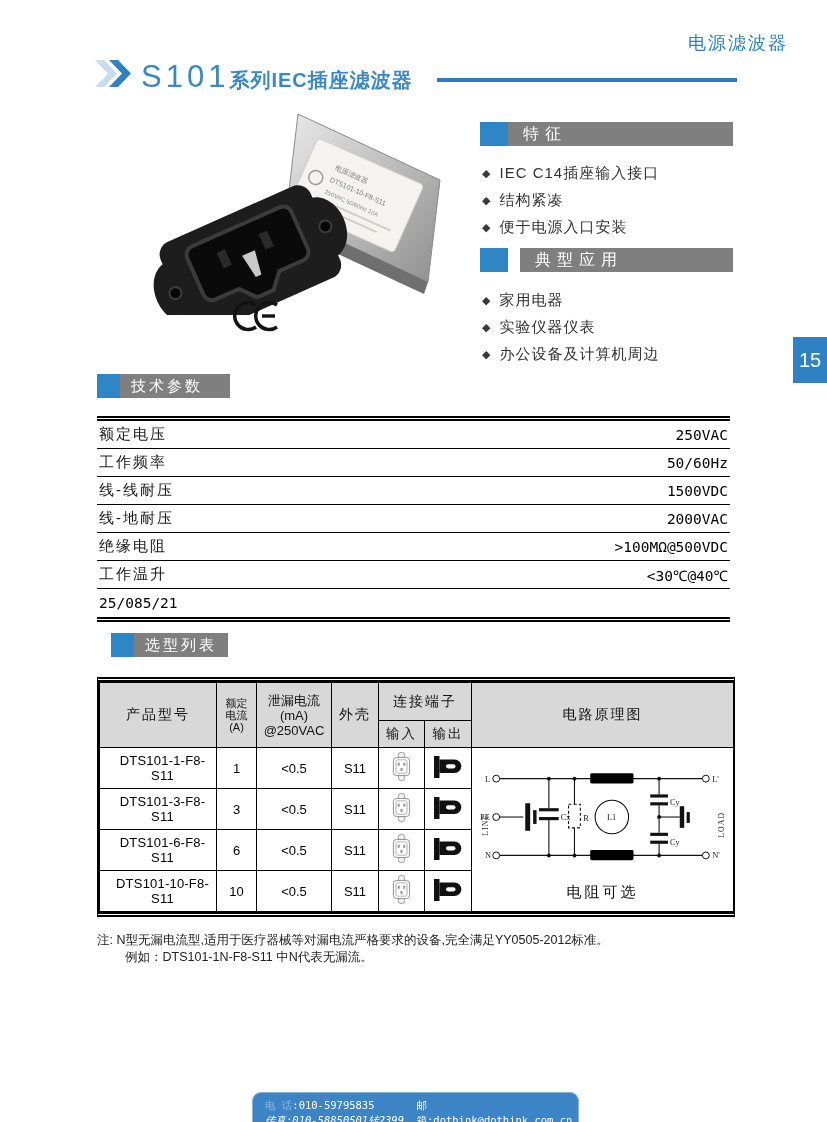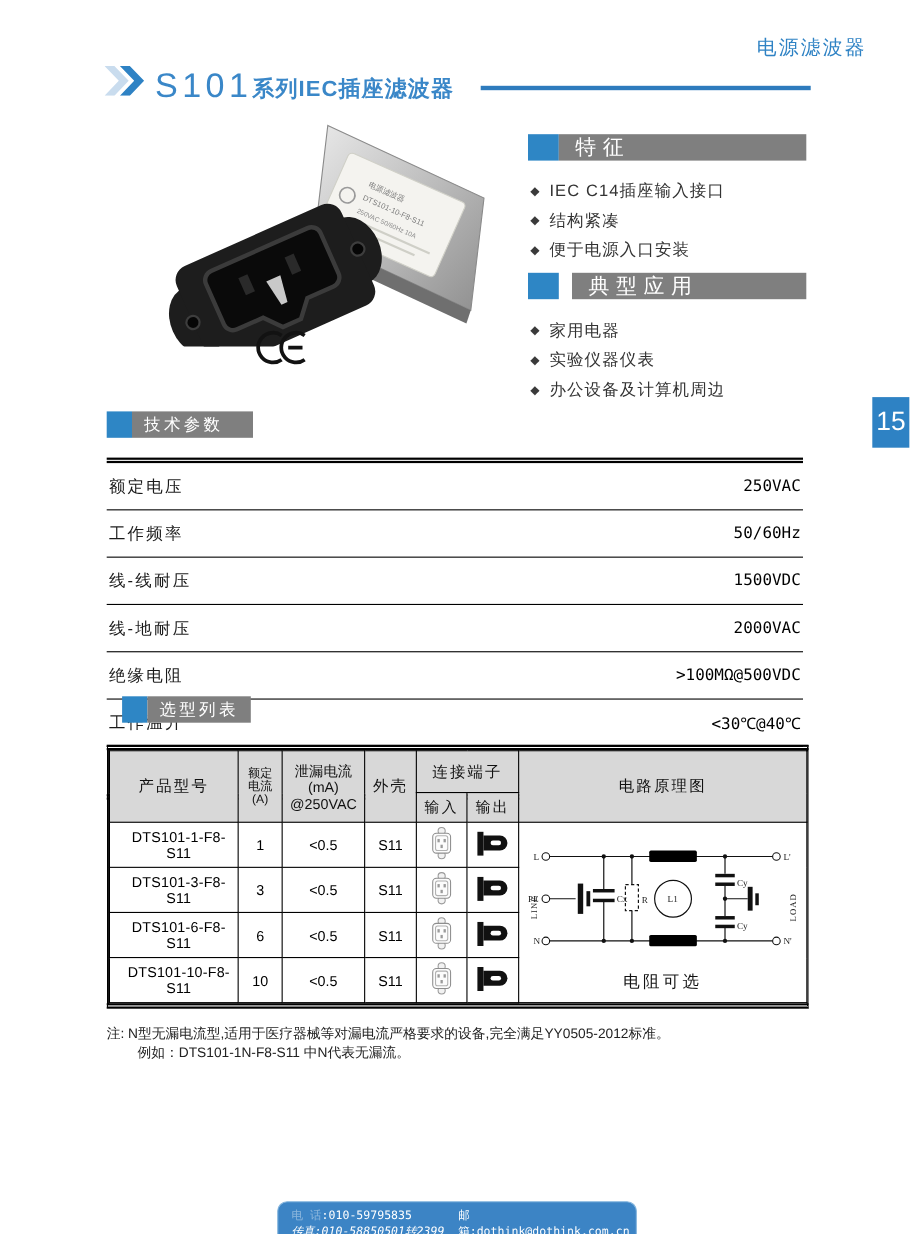--- a/index.html
+++ b/index.html
@@ -13,37 +13,37 @@
   .title-row .chev { margin-right:4px; margin-bottom:1px; }
   .series { color:#3a87c8; font-size:31px; letter-spacing:4px; line-height:1; }
   .suffix { color:#3a87c8; font-size:20px; font-weight:bold; letter-spacing:1px; line-height:1.15; }
   .title-underline { position:absolute; left:437px; top:78px; width:300px; height:4px; background:#2e7bbd; }
 
   
   .sec-header { position:absolute; display:flex; height:24px; }
   .sec-header .sq { background:#2e86c5; }
   .sec-header .bar { flex:1; background:#7f7f7f; color:#fff; display:flex; align-items:center; }
   .sec-header.big .sq { width:28px; }
-  .sec-header.big .bar { padding-left:15px; font-size:19px; letter-spacing:6px; }
+  .sec-header.big .bar { padding-left:15px; font-size:16px; letter-spacing:6px; }
   .sec-header.small .sq { width:23px; }
   .sec-header.small .bar { padding-left:11px; font-size:15px; letter-spacing:3px; }
 
   
   .blist { position:absolute; left:482px; width:250px; }
   .blist .item { display:flex; align-items:center; height:27px; font-size:15px; color:#333; letter-spacing:1px; }
   .blist .diamond { font-size:11px; color:#3a3a3a; margin-right:8px; }
 
   
   .page-tab { position:absolute; left:793px; top:337px; width:34px; height:46px; background:#2e82c4;
-              color:#fff; font-size:24px; display:flex; align-items:center; justify-content:center;margin-top:24px; }
+              color:#fff; font-size:20px; display:flex; align-items:center; justify-content:center; }
 
   
   .tech-table { position:absolute; left:97px; top:416px; width:633px;
                 border-top:5px double #000; border-bottom:5px double #000; }
-  .tech-row { display:flex; justify-content:space-between; align-items:center; height:43px;
+  .tech-row { display:flex; justify-content:space-between; align-items:center; height:28px;
               border-bottom:1.5px solid #000; padding:0 2px; }
   .tech-row:last-child { border-bottom:none; }
   .tech-row .tl { font-size:15px; color:#1a1a1a; letter-spacing:2px; }
   .tech-row .tv { font-family:"DejaVu Sans Mono", monospace; font-size:14.5px; color:#000; }
 
   
   .sel-wrap { position:absolute; left:97px; top:677px; width:638px;
               border-top:5px double #000; border-bottom:5px double #000;
               border-left:2px solid #000; border-right:2px solid #000; }
   table.sel { border-collapse:collapse; width:100%; table-layout:fixed; }

